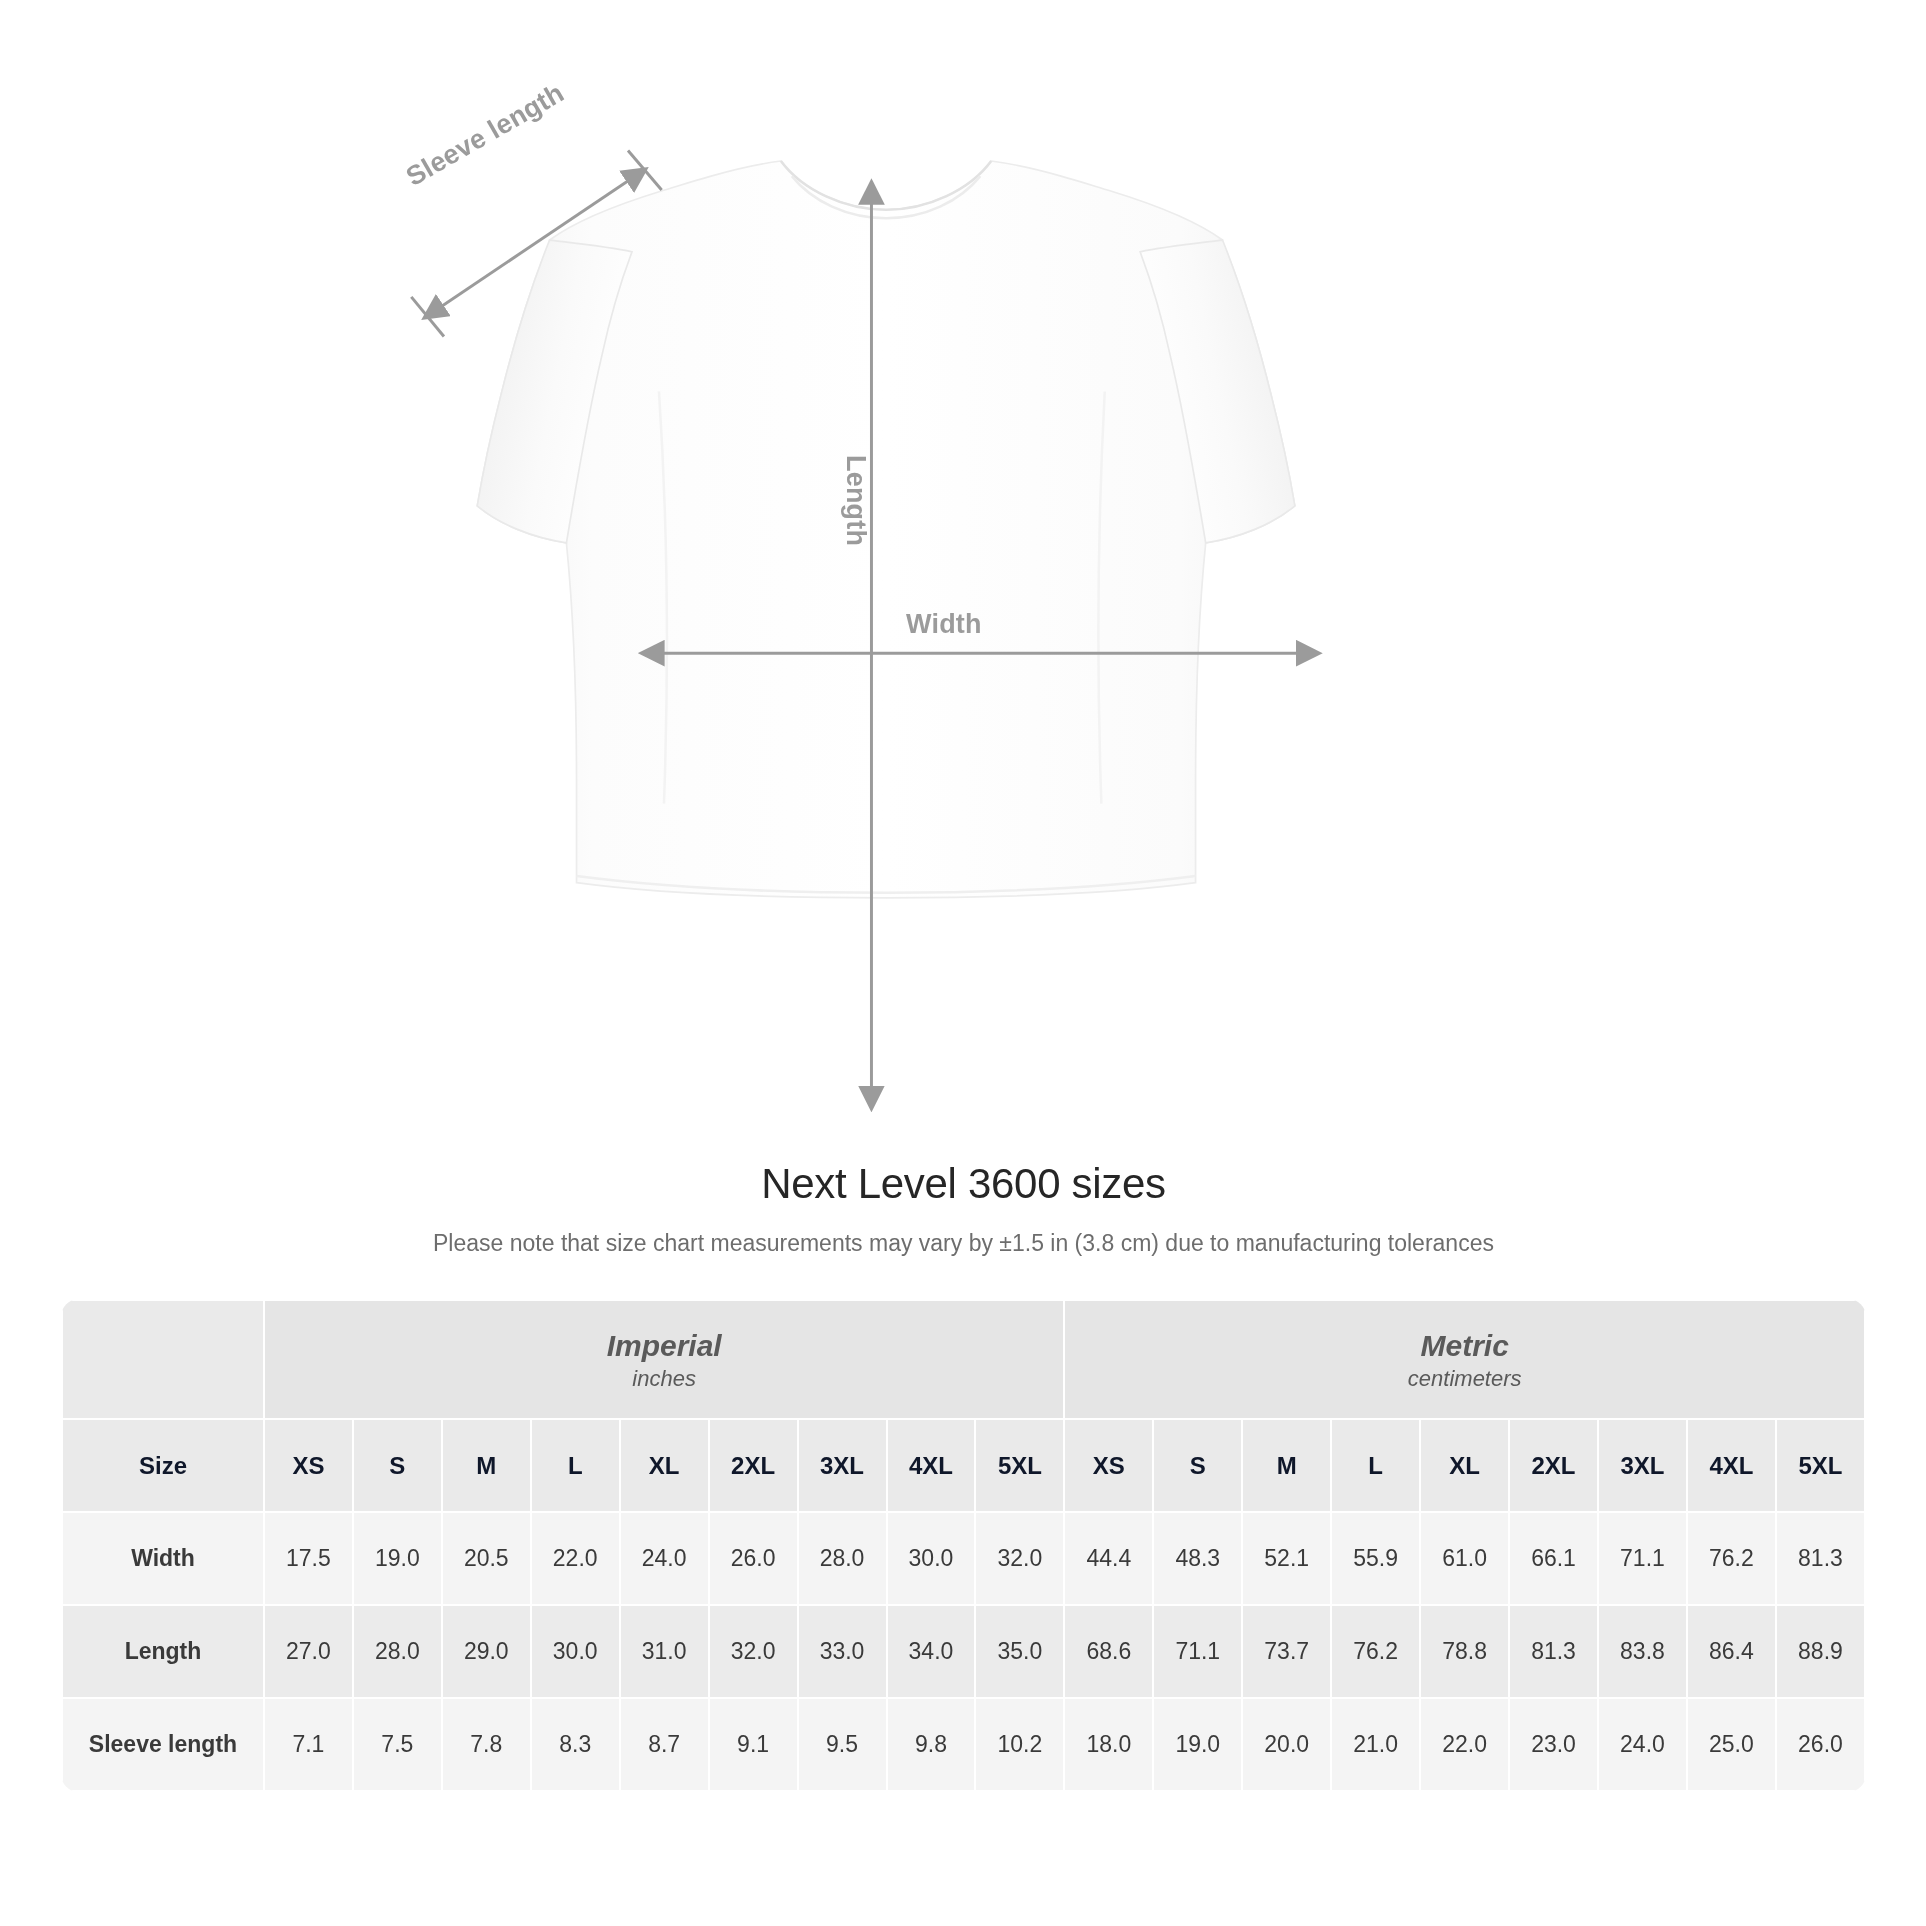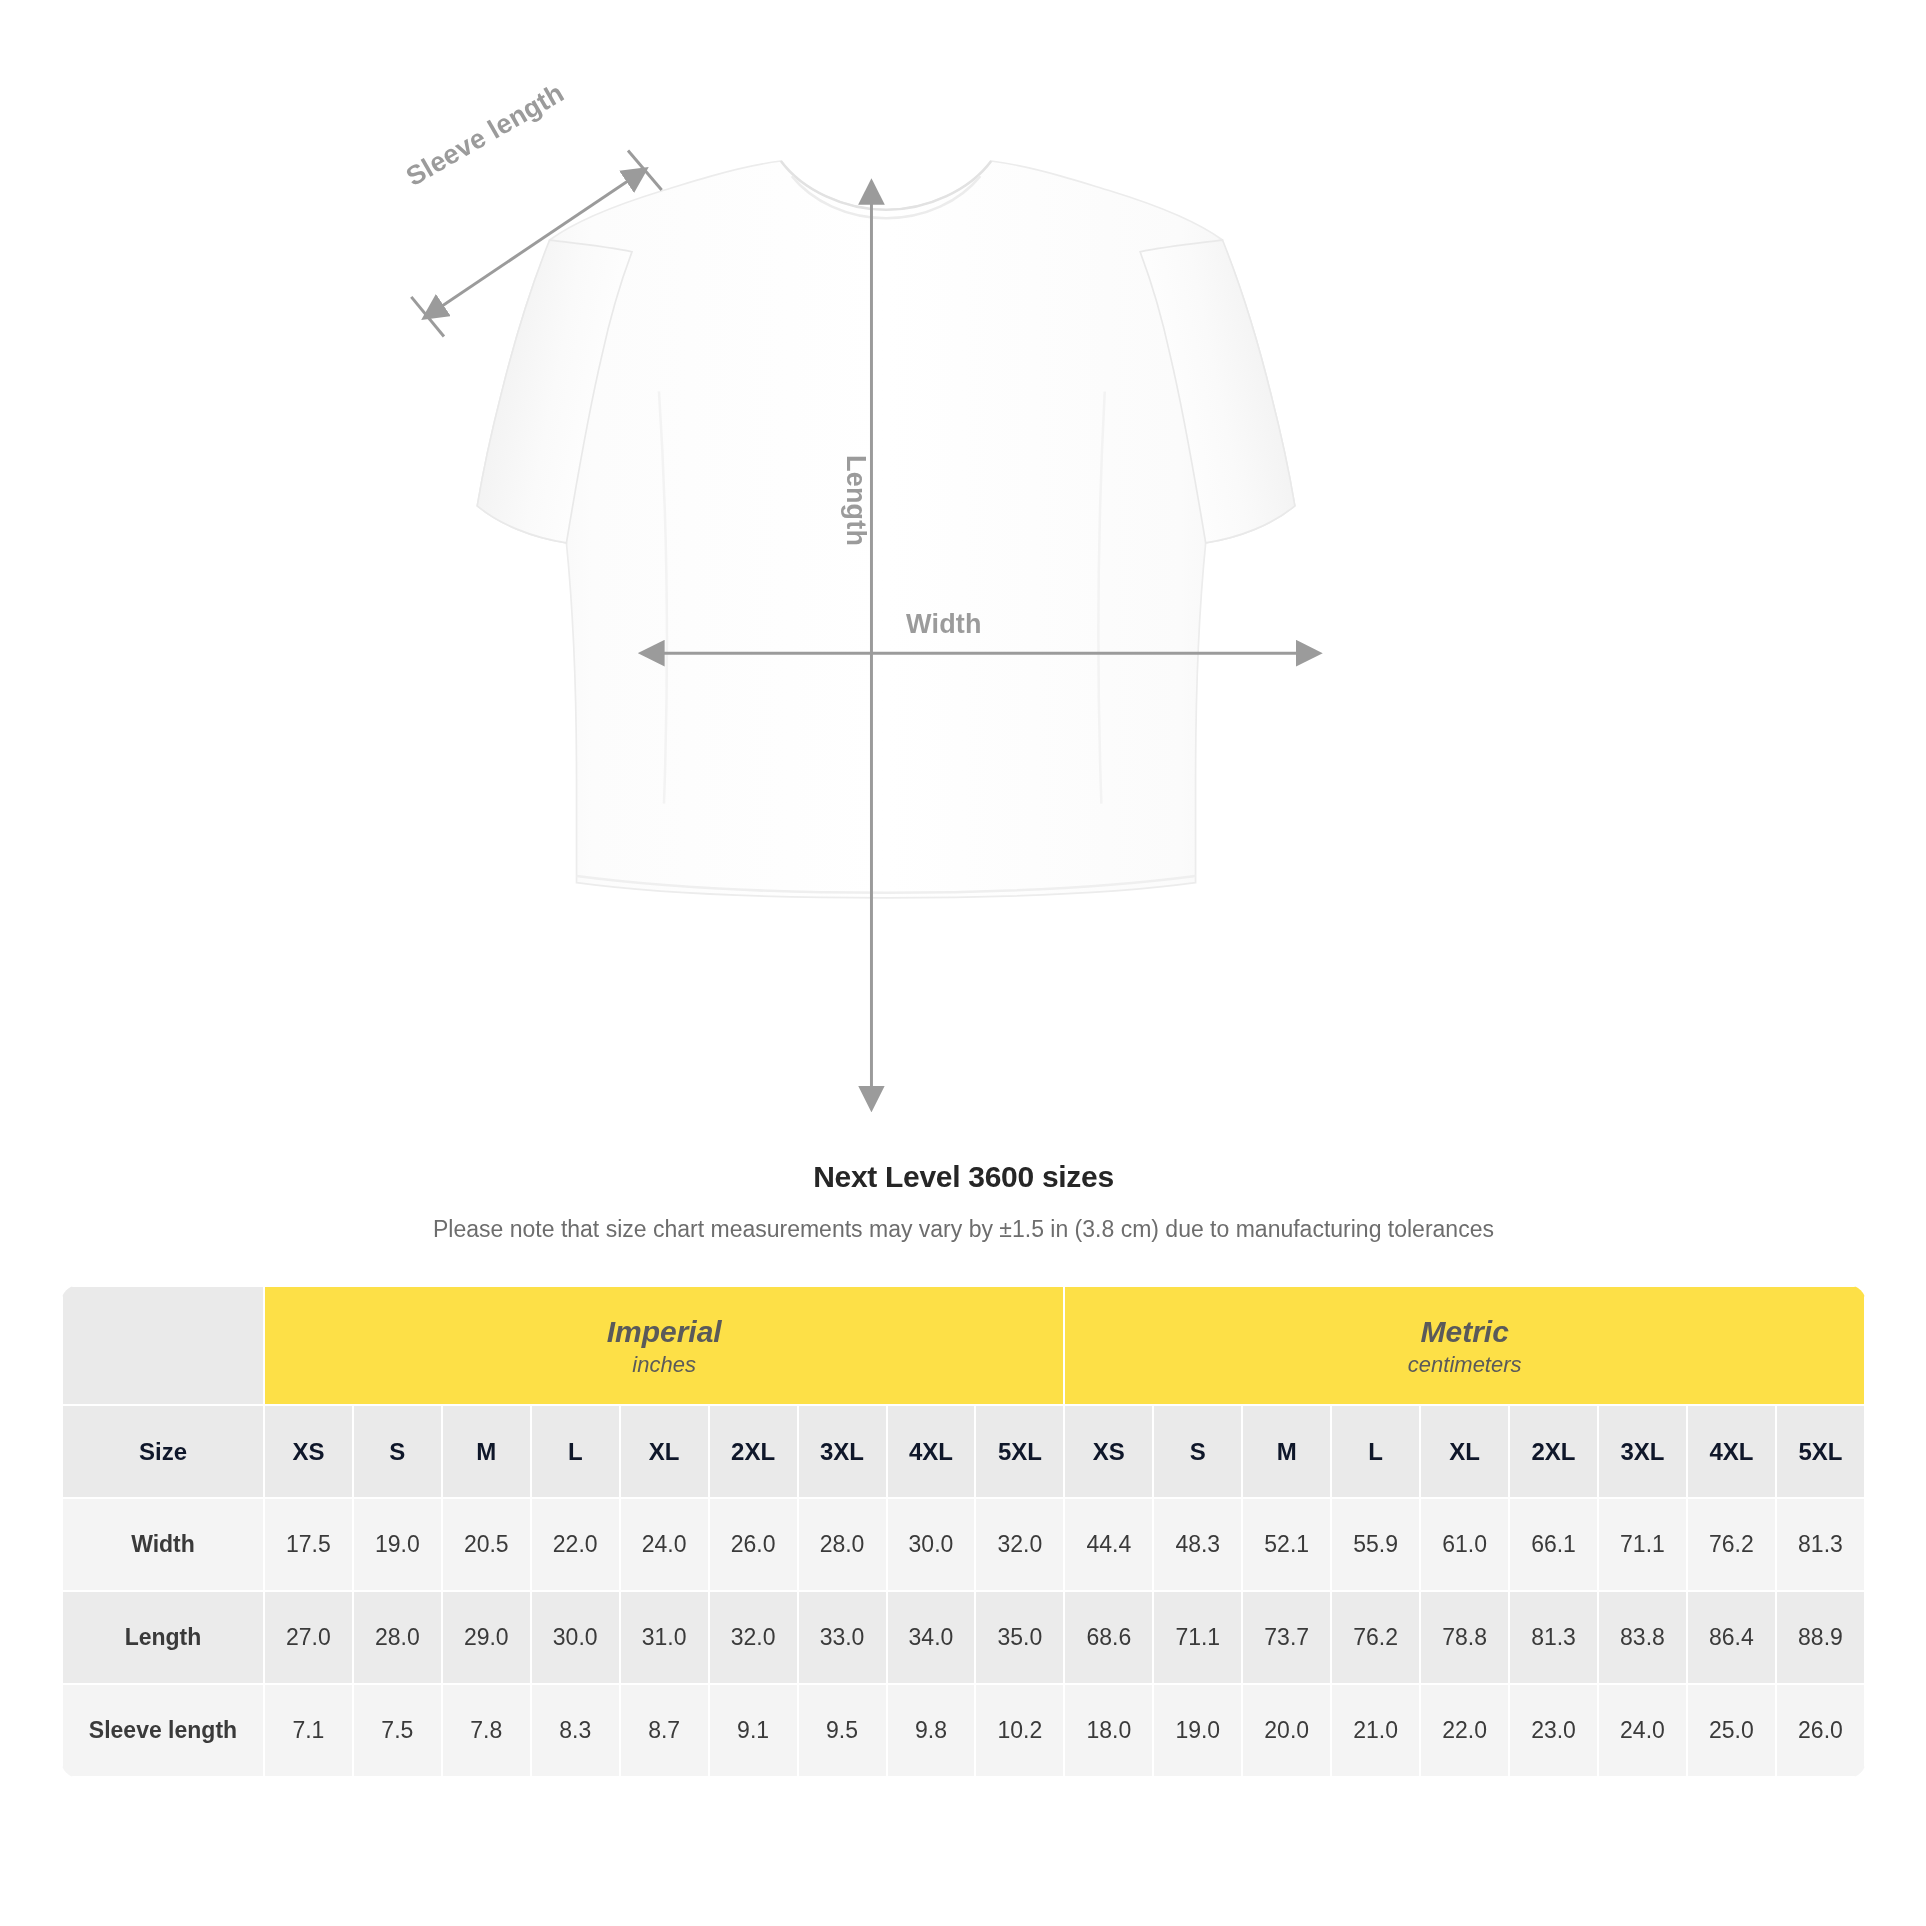--- a/index.html
+++ b/index.html
@@ -74,22 +74,22 @@
     top: 609px;
     font-size: 27px;
   }
 
   
   .title-block {
     text-align: center;
     margin-top: 10px;
   }
   .chart-title {
-    font-size: 30px;
-    font-weight: bold;
+    font-size: 42px;
+    font-weight: normal;
     color: #262626;
     margin: 12px;
     letter-spacing: -0.3px;
   }
   .chart-note {
     font-size: 23px;
     color: #6d6d6d;
     margin-top: 22px;
   }
 
@@ -107,21 +107,21 @@
   table.size-table td, table.size-table th {
     text-align: center;
     vertical-align: middle;
     font-size: 23px;
     color: #3a3a3a;
     border: 2px solid #ffffff;
     padding: 0;
   }
   .unit-head {
     height: 117px;
-    background: #fde047;
+    background: #e5e5e5;
   }
   .unit-head .unit-name {
     font-size: 30px;
     font-style: italic;
     font-weight: bold;
     color: #5a5a5a;
     line-height: 1.2;
   }
   .unit-head .unit-sub {
     font-size: 22px;

